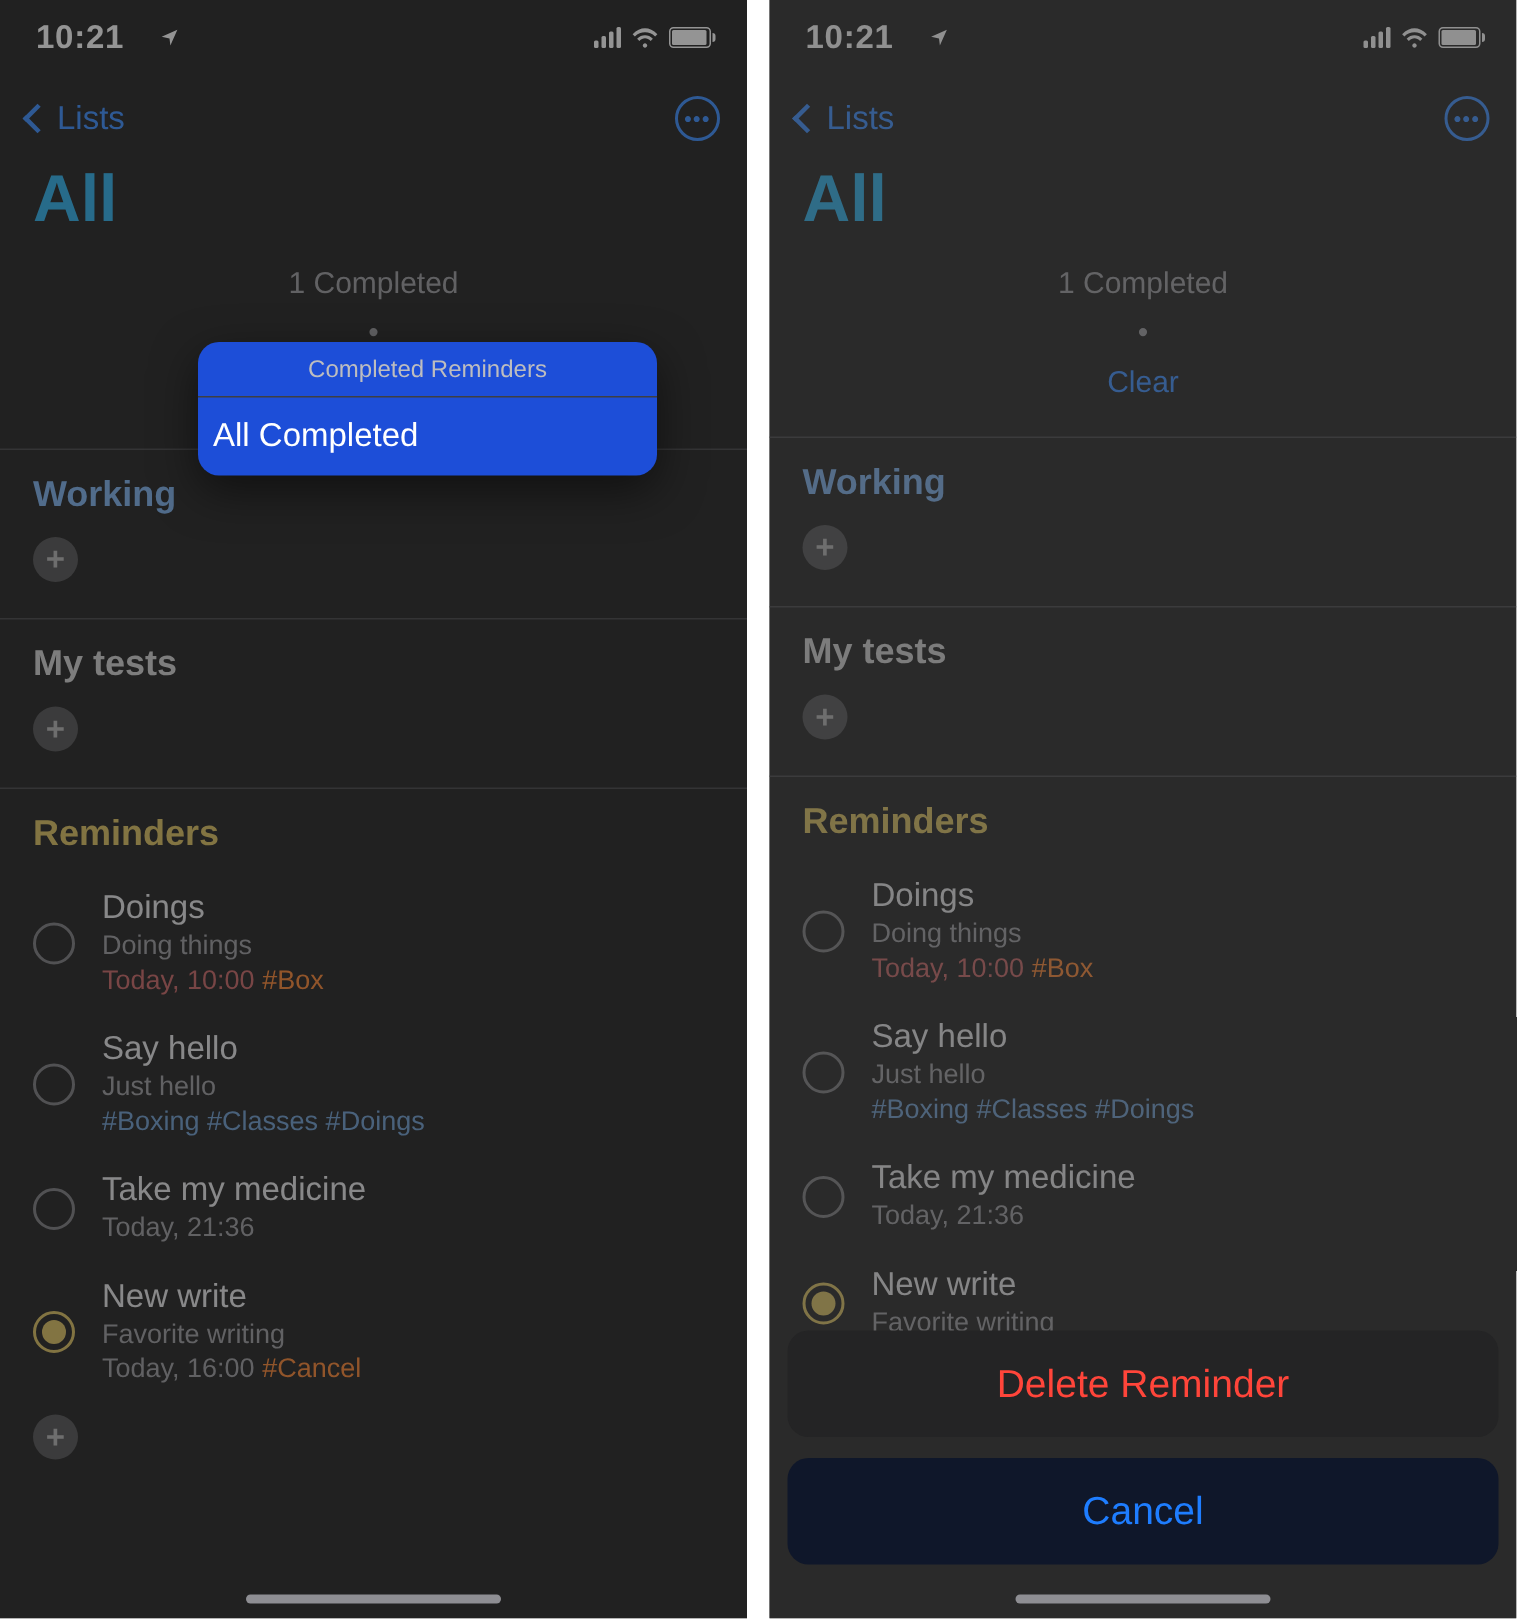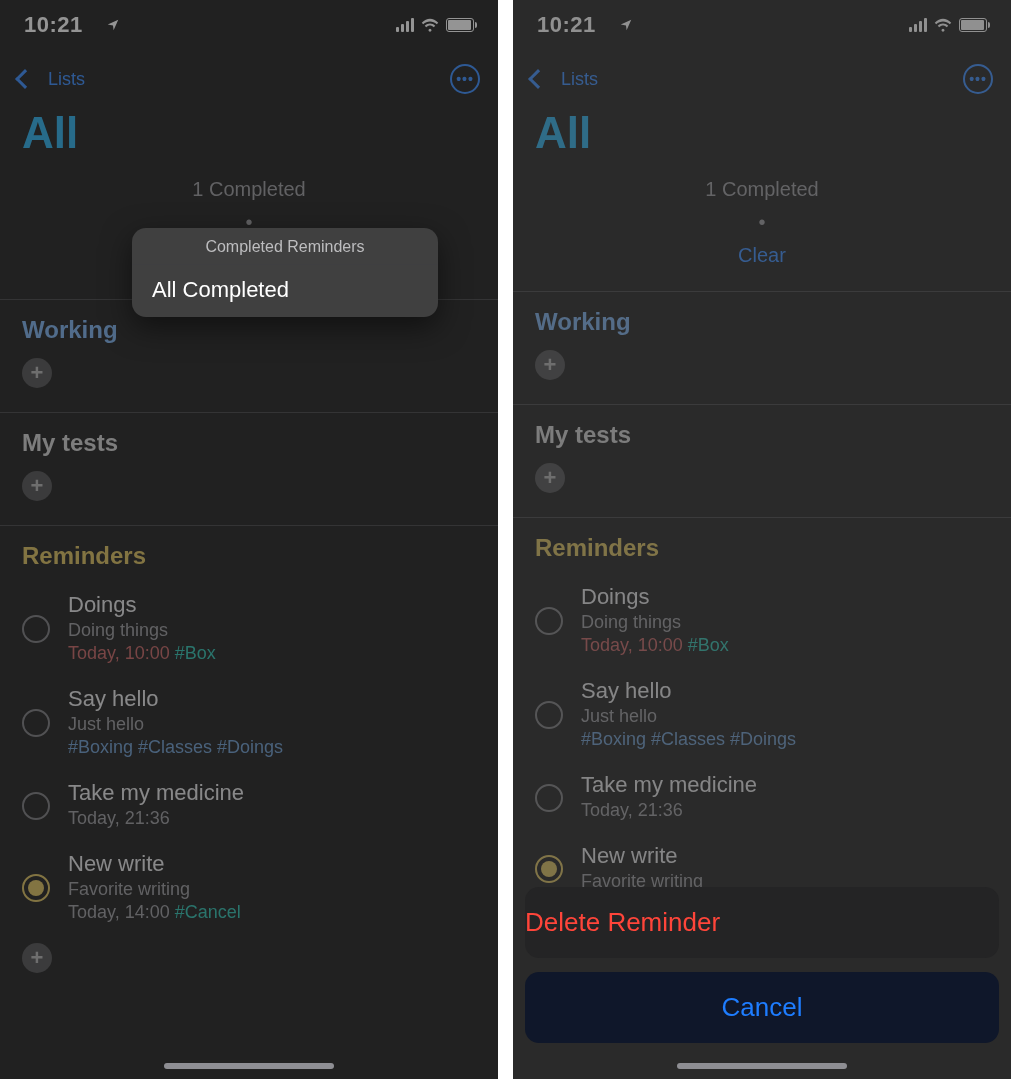--- a/index.html
+++ b/index.html
@@ -16,21 +16,21 @@
   .signal-bars { display: flex; align-items: flex-end; gap: 2px; height: 14px; }
   .signal-bars span { width: 3px; background: #fff; border-radius: 1px; }
   .signal-bars span:nth-child(1){height:5px;} .signal-bars span:nth-child(2){height:8px;}
   .signal-bars span:nth-child(3){height:11px;} .signal-bars span:nth-child(4){height:14px;}
   .wifi { width:18px; height:14px; }
   .battery { width:28px; height:14px; border:1.5px solid #fff; border-radius:3px; position:relative; }
   .battery::after { content:""; position:absolute; right:-4px; top:3px; width:2px; height:6px; background:#fff; border-radius:0 2px 2px 0; }
   .battery-fill { position:absolute; left:1px; top:1px; bottom:1px; width:90%; background:#fff; border-radius:1px; }
   
   .nav { display:flex; align-items:center; justify-content:space-between; padding:14px 18px 10px; }
-  .nav-left { display:flex; align-items:center; gap:16px; color:#1e7dff; font-size:18px; }
+  .nav-left { display:flex; align-items:center; gap:6px; color:#1e7dff; font-size:22px; }
   .chev { width:14px; height:14px; border-left:3px solid currentColor; border-bottom:3px solid currentColor; transform:rotate(45deg); }
   .nav-more { width:30px; height:30px; border:2px solid #1e7dff; border-radius:50%; display:flex; align-items:center; justify-content:center; color:#1e7dff; font-size:14px; font-weight:900; letter-spacing:1px; }
   
   .title-area { padding: 4px 22px 0; }
   .page-title { font-size:44px; font-weight:700; color:#0ea5e9; }
   .completed-line { display:flex; align-items:center; gap:10px; margin-top:20px; font-size:20px; color:#8e8e93;flex-direction:column; }
   .completed-line .dot { color:#8e8e93; }
   .clear-pill { display:inline-flex; align-items:center; justify-content:center; padding:4px 14px; border-radius:16px; background:#000; color:#1e7dff; font-size:20px; position:relative; z-index:20; }
   .clear-plain { color:#1e7dff; font-size:20px; }
   
@@ -43,33 +43,33 @@
   
   .row { display:flex; align-items:center; gap:18px; padding:8px 0 14px; border-bottom:0; }
   .radio { width:28px; height:28px; border-radius:50%; border:2px solid #6b6b6f; flex:0 0 28px; margin-top:2px; }
   .radio.checked { position:relative; border-color:#d8b84a; }
   .radio.checked::after { content:""; position:absolute; inset:4px; background:#d8b84a; border-radius:50%; }
   .row-body { flex:1; }
   .row-title { font-size:22px; color:#e4e4e6; }
   .row-sub { font-size:18px; color:#8e8e93; margin-top:2px; }
   .row-meta { font-size:18px; margin-top:2px; }
   .meta-due { color:#c05050; }
-  .meta-tag { color:#14b8a6; }
+  .meta-tag { color:#f97316; }
   .meta-tags-line { color:#5a8fc8; font-size:18px; margin-top:2px; }
   
   .home-ind { position:absolute; bottom:10px; left:50%; transform:translateX(-50%); width:170px; height:6px; border-radius:4px; background:#8e8e93; z-index:40; }
   
-  .popup { position:absolute; top:228px; left:132px; width:306px; background:#404040; border-radius:14px; z-index:30; overflow:hidden; box-shadow:0 10px 30px rgba(0,0,0,0.5); }
+  .popup { position:absolute; top:228px; left:132px; width:306px; background:#1d4ed8; border-radius:14px; z-index:30; overflow:hidden; box-shadow:0 10px 30px rgba(0,0,0,0.5); }
   .popup-title { text-align:center; font-size:16px; color:#bdbdbf; padding:10px 0 8px; border-bottom:1px solid #3f3f41; }
-  .popup-item { font-size:22px; color:#fff; padding:12px 20px 14px; }
+  .popup-item { font-size:22px; color:#fff; padding:12px 10px 14px; }
   
   .sheet-wrap { position:absolute; left:0; right:0; bottom:0; z-index:30; padding:0 12px 36px; }
   .sheet { background:#242425; border-radius:14px; overflow:hidden; }
   .sheet-msg { font-size:17px; color:#bdbdbf; text-align:center; padding:18px 28px; line-height:1.35; border-bottom:1px solid #3f3f41; }
-  .sheet-action { font-size:26px; color:#ff453a; padding:20px 0; }
+  .sheet-action { text-align:center; font-size:26px; color:#ff453a; padding:20px 0; }
   .sheet-cancel { margin-top:14px; background:#0f172a; border-radius:14px; text-align:center; font-size:26px; color:#1e7dff; padding:20px 0; }
   .location-arrow { display:inline-block; transform:rotate(0deg); }
 </style>
 </head>
 <body>
 
 <div class="container">
 
   <div class="phone">
     <div class="dimmer"></div>
@@ -159,21 +159,21 @@
           <div class="row-sub">Today, 21:36</div>
         </div>
       </div>
 
       <div class="row">
         <div class="radio checked"></div>
         <div class="row-body">
           <div class="row-title">New write</div>
           <div class="row-sub">Favorite writing</div>
           <div class="row-meta">
-            <span style="color:#8e8e93">Today, 14:00</span>
+            <span style="color:#8e8e93">Today, 16:00</span>
             <span class="meta-tag">#Cancel</span>
           </div>
         </div>
       </div>
 
       <div class="add-row" style="margin-top:6px;">+</div>
     </div>
 
     <div class="popup">
       <div class="popup-title">Completed Reminders</div>

